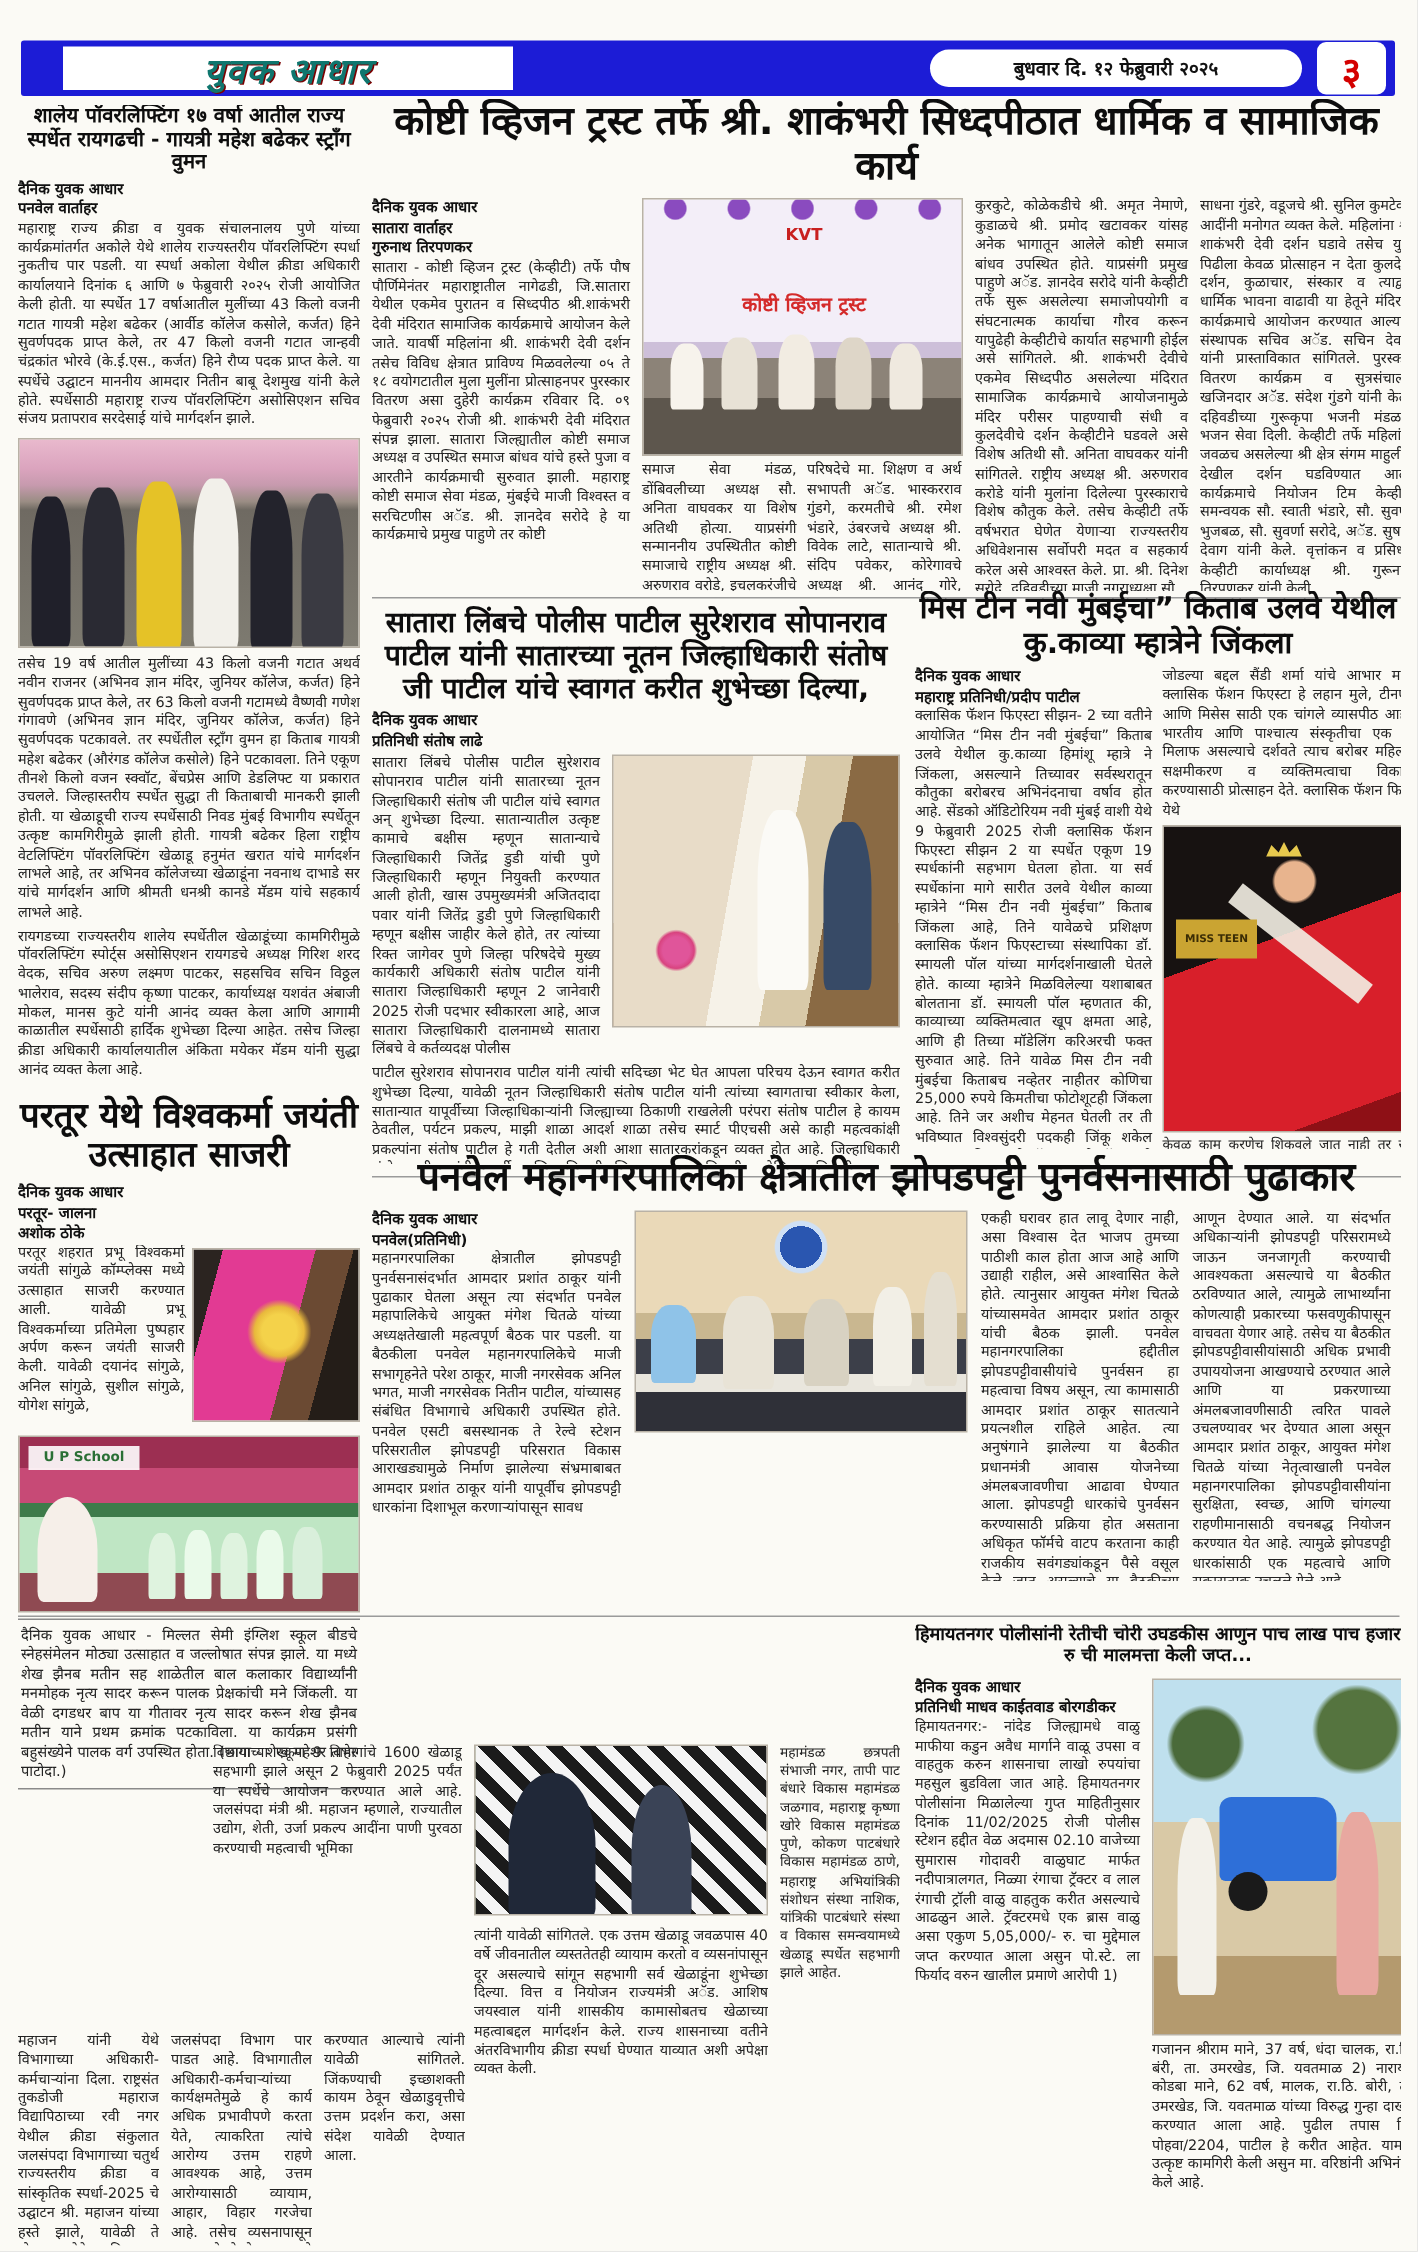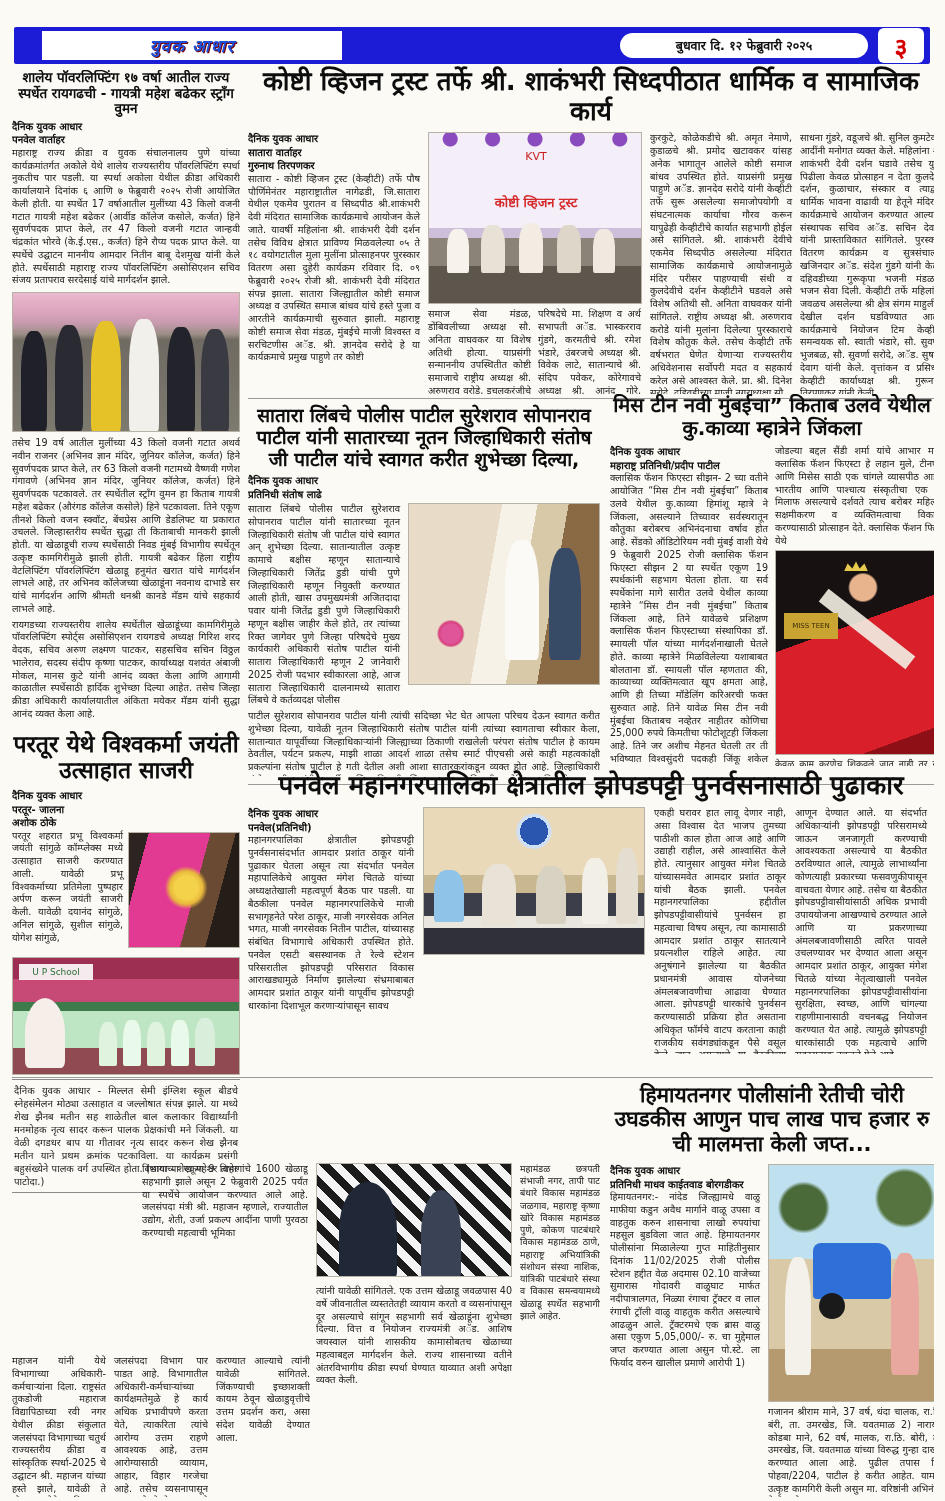--- a/index.html
+++ b/index.html
@@ -13,33 +13,33 @@
   .bd{font-size:9.6px;line-height:1.33;text-align:justify;color:#222}
   .cols{display:flex;gap:8px}
   .ph{position:relative;overflow:hidden;border:1px solid #b9b2a6}
   .hr{position:absolute;height:1px;background:#9a9a9a}
   .artbox{position:absolute;overflow:hidden}
 
   
   .mast{position:absolute;left:14px;top:27px;width:916px;height:37px;background:#1c1cd6;border-radius:2px}
   .mast-titlebox{position:absolute;left:28px;top:4px;width:300px;height:29px;background:#ffffff;
                  display:flex;align-items:center;justify-content:center}
-  .mast-title{font-size:17px;font-weight:bold;font-style:italic;color:#1d4ed8;letter-spacing:1px;
+  .mast-title{font-size:23px;font-weight:bold;font-style:italic;color:#0f766e;letter-spacing:1px;
               text-shadow:1px 1px 0 #7a0000}
   .mast-datebox{position:absolute;right:62px;top:6px;width:248px;height:25px;background:#ffffff;
                 border-radius:13px;display:flex;align-items:center;justify-content:center}
   .mast-date{font-size:12.5px;font-weight:bold;color:#111}
   .mast-pagebox{position:absolute;right:6px;top:1px;width:46px;height:35px;background:#ffffff;
                 border-radius:6px;display:flex;align-items:center;justify-content:center}
   .mast-page{font-size:25px;font-weight:bold;color:#d40000}
 
   .cap-box{border-top:1px solid #8a8a8a;border-bottom:1px solid #8a8a8a;padding:4px 2px;margin-top:4px}
   .subhead{font-weight:bold;text-align:center;font-size:11.3px;line-height:1.3;white-space:pre-line;color:#0d0d0d}
   .fig{position:absolute;border-radius:40% 40% 8% 8%}
-  .label{position:absolute;font-weight:normal;display:flex;align-items:center;justify-content:center;text-align:center}
+  .label{position:absolute;font-weight:bold;display:flex;align-items:center;justify-content:center;text-align:center}
 </style>
 </head>
 <body>
 
 <div class="page">
 
   <div class="mast">
     <div class="mast-titlebox">
       <span class="mast-title">युवक आधार</span>
     </div>
@@ -209,21 +209,21 @@
       <div class="fig" style="left:104px;top:26px;width:40px;height:88px;background:#3a4356;border-radius:50% 50% 6% 6%"></div>
     </div>
     <p class="bd abs" style="left:508px;top:80px;width:80px;height:334px;overflow:hidden;font-size:9.2px">महामंडळ छत्रपती संभाजी नगर, तापी पाट बंधारे विकास महामंडळ जळगाव, महाराष्ट्र कृष्णा खोरे विकास महामंडळ पुणे, कोकण पाटबंधारे विकास महामंडळ ठाणे, महाराष्ट्र अभियांत्रिकी संशोधन संस्था नाशिक, यांत्रिकी पाटबंधारे संस्था व विकास समन्वयामध्ये खेळाडू स्पर्धेत सहभागी झाले आहेत.</p>
     <p class="bd abs" style="left:0;top:272px;width:94px;height:142px;overflow:hidden">महाजन यांनी येथे विभागाच्या अधिकारी-कर्मचाऱ्यांना दिला. राष्ट्रसंत तुकडोजी महाराज विद्यापिठाच्या रवी नगर येथील क्रीडा संकुलात जलसंपदा विभागाच्या चतुर्थ राज्यस्तरीय क्रीडा व सांस्कृतिक स्पर्धा-2025 चे उद्घाटन श्री. महाजन यांच्या हस्ते झाले, यावेळी ते बोलत होते. वित्त व नियोजन राज्यमंत्री अॅड. आशिष जयस्वाल, जलसंपदा विभागाचे अपर मुख्य सचिव दीपक कपूर, सचिव संजय बेलसरे आदी उपस्थित होते. जलसंपदा</p>
     <p class="bd abs" style="left:102px;top:272px;width:94px;height:142px;overflow:hidden">जलसंपदा विभाग पार पाडत आहे. विभागातील अधिकारी-कर्मचाऱ्यांच्या कार्यक्षमतेमुळे हे कार्य अधिक प्रभावीपणे करता येते, त्याकरिता त्यांचे आरोग्य उत्तम राहणे आवश्यक आहे, उत्तम आरोग्यासाठी व्यायाम, आहार, विहार गरजेचा आहे. तसेच व्यसनापासून दूर राहणे तेवढेच महत्वाचे आहे. हे लक्षात घेऊनच या विभागाचा मंत्री म्हणून 2017 मध्ये छत्रपती संभाजी नगर येथे जलसंपदा विभागाची पहिली राज्यस्तरीय स्पर्धा आयोजित</p>
     <p class="bd abs" style="left:204px;top:272px;width:94px;height:142px;overflow:hidden">करण्यात आल्याचे त्यांनी यावेळी सांगितले. जिंकण्याची इच्छाशक्ती कायम ठेवून खेळाडुवृत्तीचे उत्तम प्रदर्शन करा, असा संदेश यावेळी देण्यात आला.</p>
     <p class="bd abs" style="left:304px;top:202px;width:196px;height:212px;overflow:hidden">त्यांनी यावेळी सांगितले. एक उत्तम खेळाडू जवळपास 40 वर्षे जीवनातील व्यस्ततेतही व्यायाम करतो व व्यसनांपासून दूर असल्याचे सांगून सहभागी सर्व खेळाडूंना शुभेच्छा दिल्या. वित्त व नियोजन राज्यमंत्री अॅड. आशिष जयस्वाल यांनी शासकीय कामासोबतच खेळाच्या महत्वाबद्दल मार्गदर्शन केले. राज्य शासनाच्या वतीने अंतरविभागीय क्रीडा स्पर्धा घेण्यात याव्यात अशी अपेक्षा व्यक्त केली.</p>
   </div>
 
   <div class="artbox" style="left:610px;top:1083px;width:324px;height:414px">
-    <div class="hl" style="font-size:21px">हिमायतनगर पोलीसांनी रेतीची चोरी उघडकीस आणुन पाच लाख पाच हजार रु ची मालमत्ता केली जप्त...</div>
+    <div class="hl" style="font-size:12px">हिमायतनगर पोलीसांनी रेतीची चोरी उघडकीस आणुन पाच लाख पाच हजार रु ची मालमत्ता केली जप्त...</div>
     <div class="cols" style="margin-top:8px;gap:8px">
       <div style="width:150px;flex:none">
         <div class="by">दैनिक युवक आधार</div>
         <div class="by">प्रतिनिधी माधव काईतवाड बोरगडीकर</div>
         <p class="bd">हिमायतनगर:- नांदेड जिल्ह्यामधे वाळु माफीया कडुन अवैध मार्गाने वाळू उपसा व वाहतुक करुन शासनाचा लाखो रुपयांचा महसुल बुडविला जात आहे. हिमायतनगर पोलीसांना मिळालेल्या गुप्त माहितीनुसार दिनांक 11/02/2025 रोजी पोलीस स्टेशन हद्दीत वेळ अदमास 02.10 वाजेच्या सुमारास गोदावरी वाळुघाट मार्फत नदीपात्रालगत, निळ्या रंगाचा ट्रॅक्टर व लाल रंगाची ट्रॉली वाळु वाहतुक करीत असल्याचे आढळुन आले. ट्रॅक्टरमधे एक ब्रास वाळु असा एकुण 5,05,000/- रु. चा मुद्देमाल जप्त करण्यात आला असुन पो.स्टे. ला फिर्याद वरुन खालील प्रमाणे आरोपी 1)</p>
       </div>
       <div style="width:176px;flex:none">
         <div class="ph" style="height:238px;background:
             radial-gradient(circle at 20% 18%, #4a6a3a 0 22px, transparent 26px),
             radial-gradient(circle at 78% 14%, #55743f 0 26px, transparent 30px),

